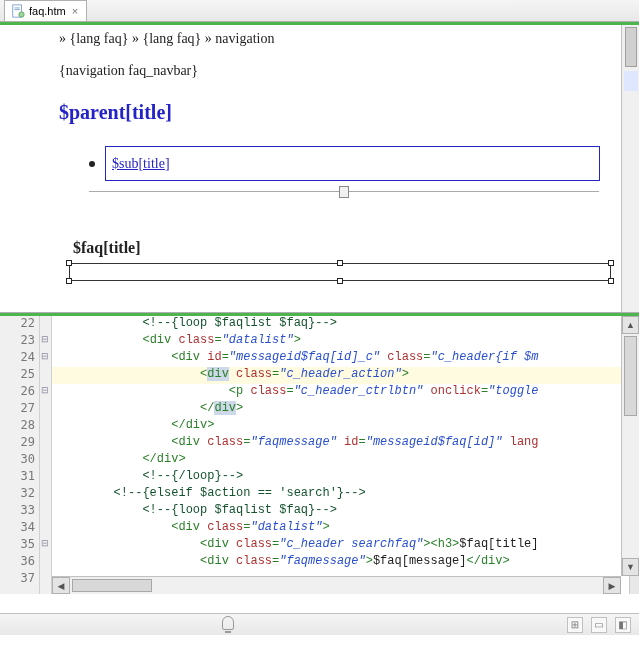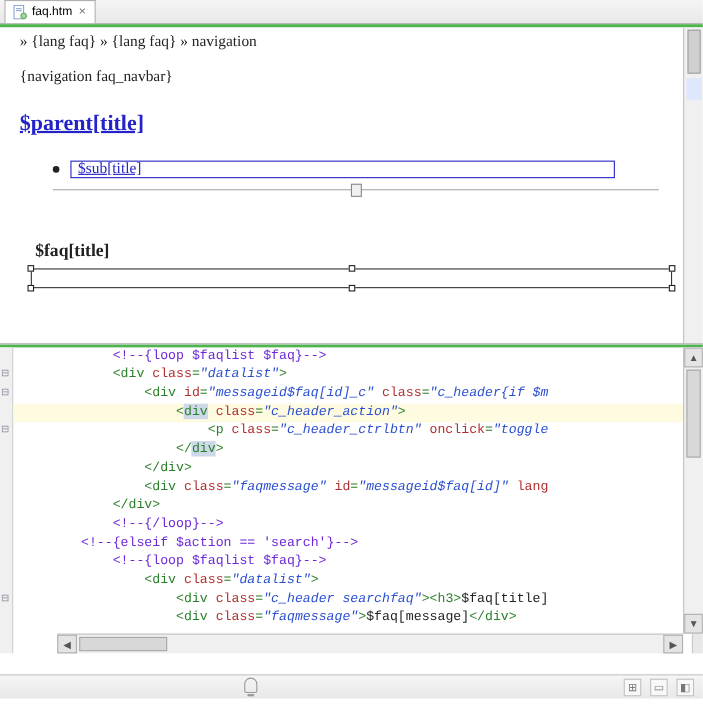--- a/index.html
+++ b/index.html
@@ -4,50 +4,50 @@
 <style>
 * { margin: 0; padding: 0; box-sizing: border-box; }
 body { font-family: Verdana, Arial, sans-serif; font-size: 12px; background: #fff; width: 639px; height: 645px; overflow: hidden; position: relative; }
 .tab-bar { height: 22px; background: linear-gradient(#f5f5f5, #e8e8e8); border-bottom: 1px solid #b0b0b0; display: flex; padding-left: 4px; }
 .tab { display: flex; align-items: center; padding: 2px 6px; background: #fff; border: 1px solid #b0b0b0; border-bottom: none; font-size: 11px; gap: 4px; }
 .tab .file-icon { width: 14px; height: 14px; display: inline-block; }
 .tab .close-x { font-family: Arial; color: #777; font-size: 11px; padding: 0 2px; }
 .green-sep { height: 3px; background: #4eb44e; }
 .editor-split { display: flex; flex-direction: column; height: 588px; }
 .design-pane { height: 288px; position: relative; overflow: hidden; background: #fff; border-bottom: 1px solid #b0b0b0; }
-.design-content { padding: 6px 18px; font-family: "Times New Roman", serif; font-size: 15px; }
+.design-content { padding: 6px 18px; font-family: "Times New Roman", serif; font-size: 15px; margin-left: 41px; }
 .design-content .navbar-line { color: #222; margin-bottom: 16px; font-size: 14px; }
 .design-content .subtemplate { color: #222; margin-bottom: 22px; font-size: 14px; }
 .parent-row { display: flex; align-items: center; justify-content: space-between; margin-bottom: 22px; }
-.parent-title { font-size: 20px; font-weight: bold; color: #2323c8; text-decoration: underline; }
+.parent-title { font-size: 20px; font-weight: bold; color: #2323c8; }
 .watermark { font-family: Tahoma, sans-serif; font-size: 14px; font-weight: bold; font-style: italic; color: #5d6dc4; text-shadow: 1px 1px 2px rgba(120,120,180,0.6); padding-right: 40px; }
 .sub-list { margin-left: 30px; margin-bottom: 8px; }
 .sub-item { display: flex; align-items: center; gap: 10px; }
 .bullet { width: 6px; height: 6px; background: #222; border-radius: 50%; }
-.sub-box { border: 1px solid #2525c5; width: 495px; height: 16px; display: flex; align-items: center; padding-left: 6px; color: #2323c8; text-decoration: underline; font-size: 14px; }
+.sub-box { border: 1px solid #2525c5; width: 495px; height: 35px; display: flex; align-items: center; padding-left: 6px; color: #2323c8; text-decoration: underline; font-size: 14px; }
 .thin-hr-wrap { margin: 10px 22px 0 30px; position: relative; height: 20px; }
 .thin-hr { border-top: 1px solid #aaa; width: 100%; }
 .handle-center { position: absolute; top: -5px; left: 50%; transform: translateX(-50%); width: 10px; height: 12px; border: 1px solid #888; background: #f0f0f0; }
 .faq-title { font-family: "Times New Roman", serif; font-size: 16px; font-weight: bold; color: #222; margin: 28px 0 6px 14px; }
 .selection-box { margin: 0 10px; border: 1px solid #333; height: 18px; position: relative; }
 .sel-handle { position: absolute; width: 6px; height: 6px; background: #fff; border: 1px solid #222; }
 .design-scroll { position: absolute; right: 0; top: 0; width: 18px; height: 100%; background: #f0f0f0; border-left: 1px solid #c0c0c0; }
 .design-scroll .sb-track-top { width: 12px; height: 40px; background: #d0d0d0; margin: 2px auto 0; border: 1px solid #a0a0a0; }
 .design-scroll .sb-track-right { width: 14px; height: 20px; background: #dfe7ff; margin: 4px auto; }
 .splitter { height: 3px; background: #4eb44e; }
 .code-pane { display: flex; height: 278px; position: relative; background: #fff; }
 .gutter { width: 40px; background: #f0f0f0; border-right: 1px solid #d0d0d0; font-family: Consolas, monospace; font-size: 12px; color: #777; text-align: right; }
 .gutter .ln { height: 17px; padding-right: 4px; position: relative; }
 .fold-col { width: 12px; background: #f0f0f0; border-right: 1px solid #d0d0d0; }
 .fold-col .fm { height: 17px; position: relative; }
 .fm.minus::before { content: "⊟"; font-size: 9px; color: #8b8ba0; position: absolute; left: 1px; top: 1px; }
 .code-area { flex: 1; font-family: Consolas, "Courier New", monospace; font-size: 12px; overflow: hidden; position: relative; }
 .code-line { height: 17px; white-space: pre; padding-left: 4px; color: #222; }
 .code-line.hl { background: #fffbe0; }
-.tok-comment { color: #6d28d9; }
+.tok-comment { color: #14532d; }
 .tok-tag { color: #2a7f2a; }
 .tok-attr { color: #b03030; }
 .tok-val { color: #2a4fd0; font-style: italic; }
 .tok-text { color: #222; }
 .tok-sel { background: #cdd8e8; }
 .code-scroll-v { position: absolute; right: 0; top: 0; width: 18px; height: calc(100% - 18px); background: #f0f0f0; border-left: 1px solid #c0c0c0; }
 .sb-btn { height: 18px; background: #e4e4e4; border: 1px solid #b0b0b0; display: flex; align-items: center; justify-content: center; font-size: 9px; color: #555; }
 .sb-thumb-v { margin: 2px; height: 80px; background: #d8d8d8; border: 1px solid #a8a8a8; }
 .code-scroll-h { position: absolute; left: 52px; right: 18px; bottom: 0; height: 18px; background: #f0f0f0; border-top: 1px solid #c0c0c0; display: flex; }
 .sb-btn-h { width: 18px; background: #e4e4e4; border: 1px solid #b0b0b0; display: flex; align-items: center; justify-content: center; font-size: 9px; color: #555; }
@@ -117,20 +117,38 @@
     </div>
     <div class="design-scroll">
       <div class="sb-track-top"></div>
       <div class="sb-track-right"></div>
     </div>
   </div>
 
   <div class="splitter"></div>
 
   <div class="code-pane">
+    <div class="gutter" id="gutter">
+        <div class="ln">22</div>
+        <div class="ln">23</div>
+        <div class="ln">24</div>
+        <div class="ln">25</div>
+        <div class="ln">26</div>
+        <div class="ln">27</div>
+        <div class="ln">28</div>
+        <div class="ln">29</div>
+        <div class="ln">30</div>
+        <div class="ln">31</div>
+        <div class="ln">32</div>
+        <div class="ln">33</div>
+        <div class="ln">34</div>
+        <div class="ln">35</div>
+        <div class="ln">36</div>
+        <div class="ln">37</div>
+      </div>
     <div class="fold-col" id="foldcol">
         <div class="fm "></div>
         <div class="fm minus"></div>
         <div class="fm minus"></div>
         <div class="fm "></div>
         <div class="fm minus"></div>
         <div class="fm "></div>
         <div class="fm "></div>
         <div class="fm "></div>
         <div class="fm "></div>

